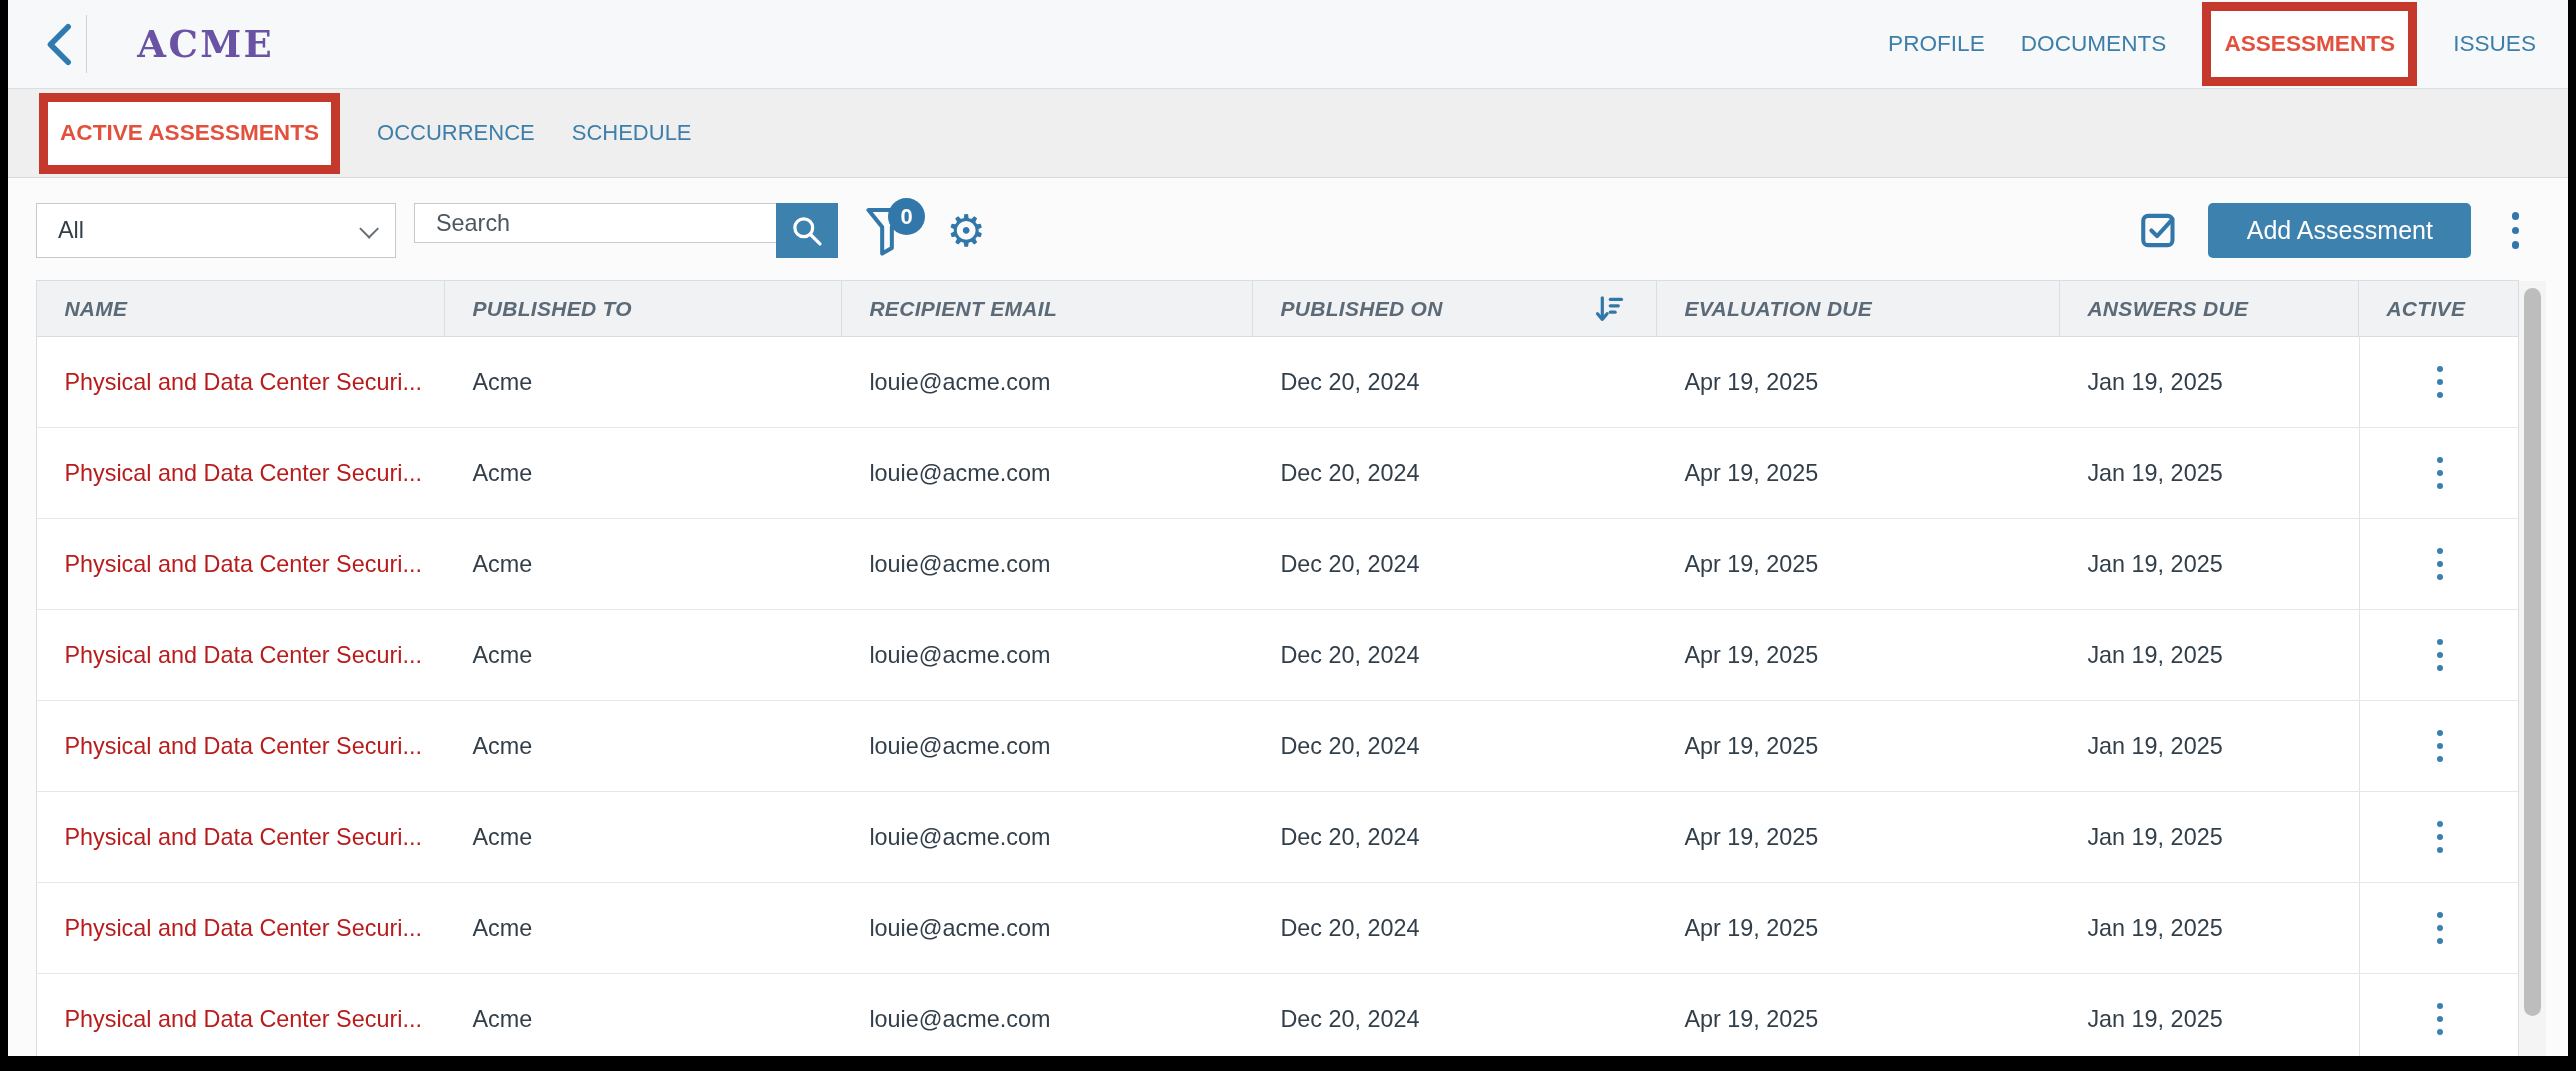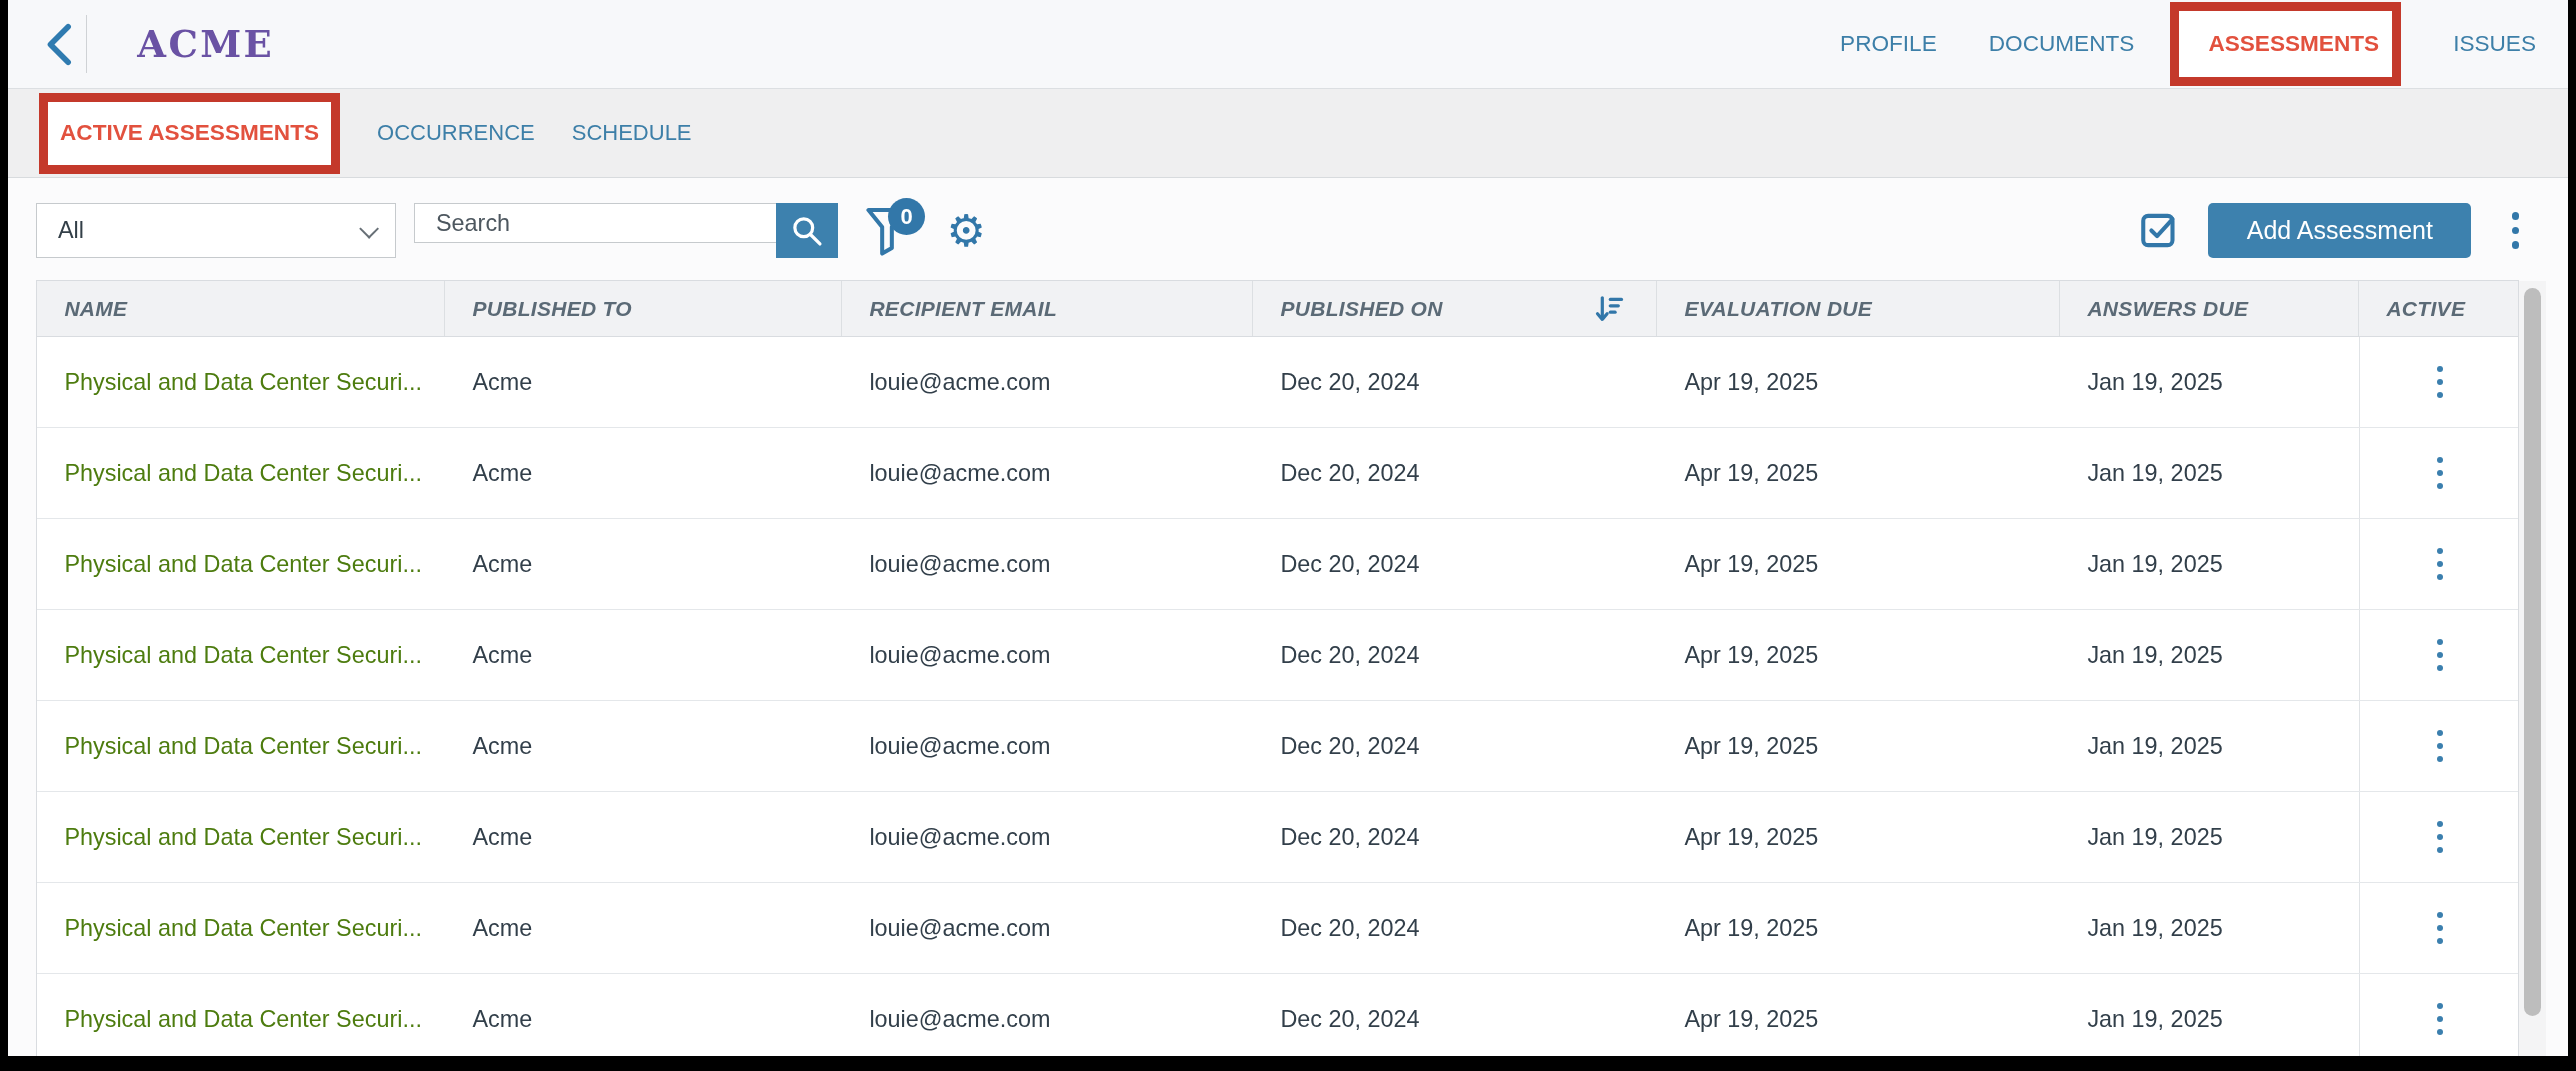--- a/index.html
+++ b/index.html
@@ -11,21 +11,21 @@
   
   .topbar { height:89px; background:#f7f8fa; border-bottom:1.6px solid #dcdfe2;
             display:flex; align-items:center; }
   .back-btn { margin-left:32px; width:36px; height:48px; display:flex;
               align-items:center; justify-content:center; background:none; border:none; cursor:pointer; }
   .tb-divider { width:1.6px; height:58px; background:#cfd2d5; margin-left:9.7px; }
   .logo { margin-left:50px; font-family:"DejaVu Serif", serif; font-weight:bold;
           font-size:37px; letter-spacing:2.4px; color:#6a52a4; }
   .nav { margin-left:auto; display:flex; align-items:center; gap:36px;
          padding-right:32px; font-size:22.6px; color:#3d7fa8; }
-  .nav-item { cursor:pointer; white-space:nowrap;margin-left:16px; }
+  .nav-item { cursor:pointer; white-space:nowrap; }
   .nav-highlight { display:inline-flex; align-items:center; justify-content:center;
                    height:84px; padding:16px 13px; border:9px solid #c4392b;
                    background:#fff; }
   .nav-item.active { color:#e2513e; font-weight:bold; }
 
   
   .tabs { height:89px; background:#efeff0; border-bottom:1.6px solid #d8dbde;
           display:flex; align-items:center; padding-left:31px; gap:37px;
           font-size:22px; color:#3d7fa8; }
   .tab { cursor:pointer; white-space:nowrap; }
@@ -69,21 +69,21 @@
   .thead { display:flex; height:56px; background:#f1f2f4; border-bottom:0.8px solid #d9dce0;font-style:italic; }
   .th { display:flex; align-items:center; padding-left:27.4px; font-weight:bold; font-size:21px;
         color:#5b6a76; border-right:0.8px solid #dcdfe2; letter-spacing:0.3px; flex:none; }
   .th:last-child { border-right:none; }
   .sort-icon { margin-left:auto; margin-right:32px; }
   .c1{width:408px}.c2{width:397px}.c3{width:411px}.c4{width:404px}
   .c5{width:403px}.c6{width:299px}.c7{width:161px}
   .tr { display:flex; height:91px; border-bottom:1.6px solid #e4e7ea; background:#fff; }
   .td { display:flex; align-items:center; padding-left:27.4px; font-size:23.4px; color:#323f4a;
         flex:none; overflow:hidden; white-space:nowrap; }
-  .td.name a { color:#4d7c0f; text-decoration:none; cursor:pointer; }
+  .td.name a { color:#b91c1c; text-decoration:none; cursor:pointer; }
   .td.actions { border-left:0.8px solid #e0e3e6; justify-content:center; padding-left:0; }
   .row-kebab { display:flex; flex-direction:column; gap:6.5px; cursor:pointer; padding:4.8px; }
   .row-kebab i { width:6.5px; height:6.5px; border-radius:50%; background:#3b7fae; }
 
   
   .scrollbar { position:absolute; right:22px; top:281px; bottom:0; width:27px; background:#f4f4f5; }
   .scroll-thumb { width:17px; margin:6.5px auto 0; height:728px; background:#bdbdbd;
                   border-radius:9px; cursor:pointer; }
 </style>
 </head>

